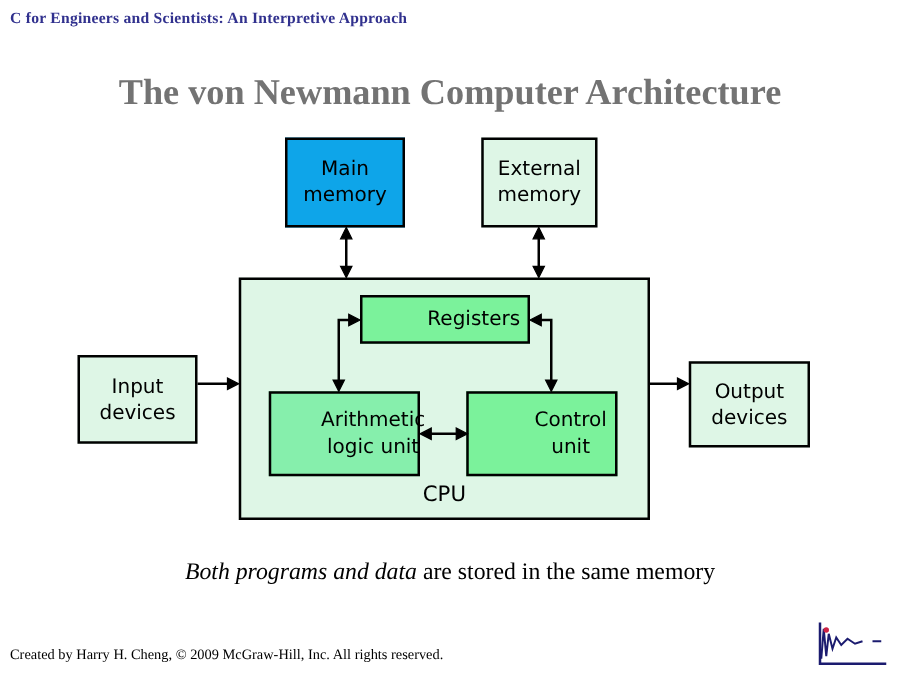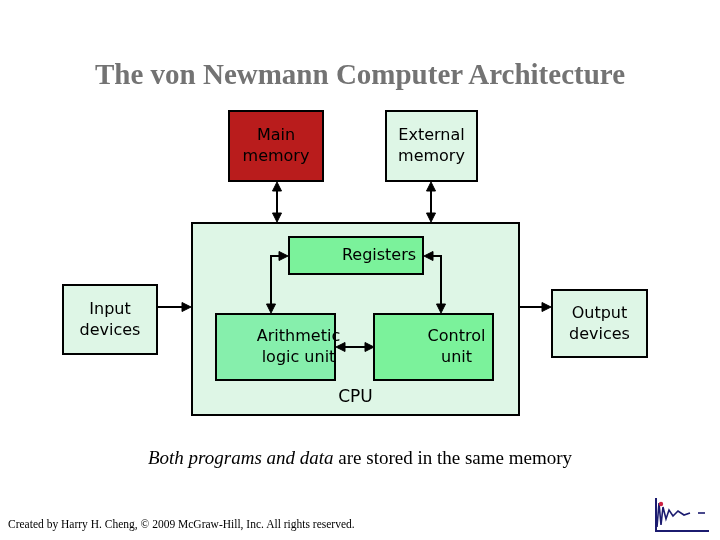--- a/index.html
+++ b/index.html
@@ -72,28 +72,29 @@
   .logo{
     position:absolute;left:652px;top:495px;
     width:62px;height:42px;
   }
 </style>
 </head>
 <body>
 
 <div class="stage">
 
+  <div class="book-title">C for Engineers and Scientists: An Interpretive Approach</div>
 
   <h1 class="slide-title">The von Newmann Computer Architecture</h1>
 
   <div>
 
     <div class="dbox cpu-container fill-light" style="left: 191px; top: 222px; width: 329px; height: 194px; background: rgb(222, 246, 230);"></div>
 
-    <div class="dbox fill-light" style="left: 228px; top: 110px; width: 96px; height: 72px; background: #b91c1c;">
+    <div class="dbox fill-light" style="left: 228px; top: 110px; width: 96px; height: 72px; background: #0ea5e9;">
       <span class="box-label">Main
 memory</span>
     </div>
     <div class="dbox fill-light" style="left: 385px; top: 110px; width: 93px; height: 72px; background: rgb(222, 246, 230);">
       <span class="box-label">External
 memory</span>
     </div>
 
     <div class="dbox fill-light" style="left: 62px; top: 284px; width: 96px; height: 71px; background: rgb(222, 246, 230);">
       <span class="box-label">Input

